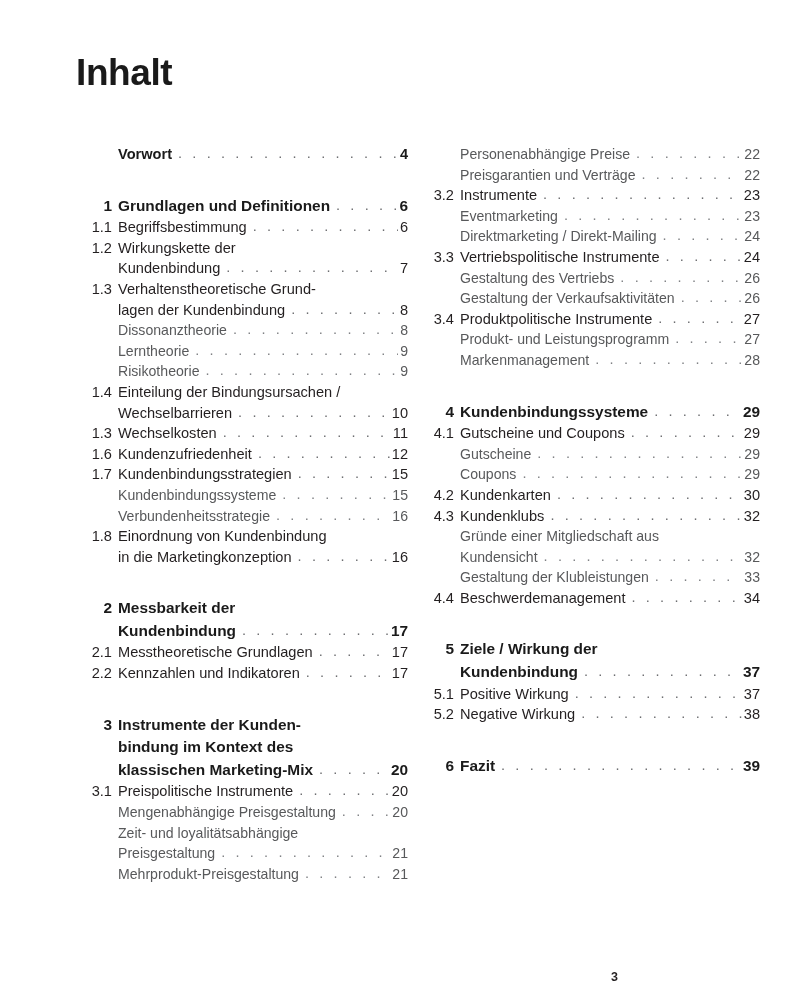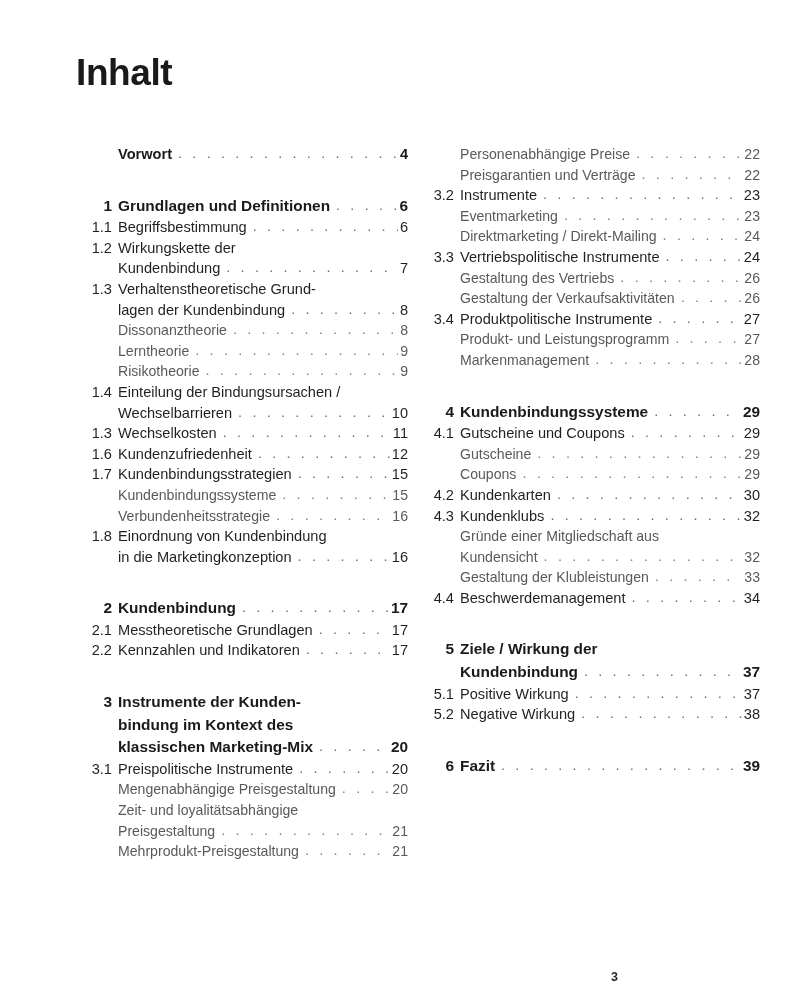--- a/index.html
+++ b/index.html
@@ -306,20 +306,25 @@
               <span class="txt">in die Marketingkonzeption</span>
               <span class="leader">. . . . . . . . . . . . . . . . . . . . . . . . . . . . . . . . . . . . . . . . . . . . .</span>
               <span class="pg">16</span>
             </div>
           </div>
         </div>
         <div class="gap-lg"></div>
         <div class="toc-entry lvl-1">
           <div class="num">2</div>
           <div class="body">
+            <div class="ln noleader">
+              <span class="txt">Messbarkeit der</span>
+              <span class="leader">. . . . . . . . . . . . . . . . . . . . . . . . . . . . . . . . . . . . . . . . . . . . .</span>
+              <span class="pg"></span>
+            </div>
             <div class="ln">
               <span class="txt">Kundenbindung</span>
               <span class="leader">. . . . . . . . . . . . . . . . . . . . . . . . . . . . . . . . . . . . . . . . . . . . .</span>
               <span class="pg">17</span>
             </div>
           </div>
         </div>
         <div class="toc-entry lvl-2">
           <div class="num">2.1</div>
           <div class="body">

